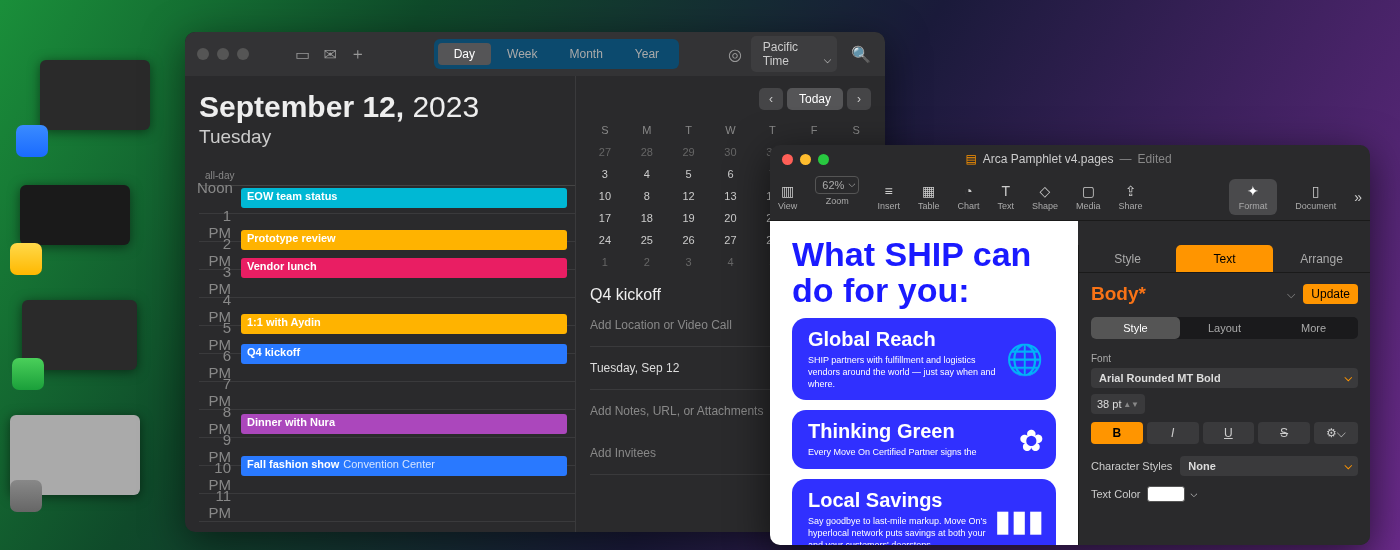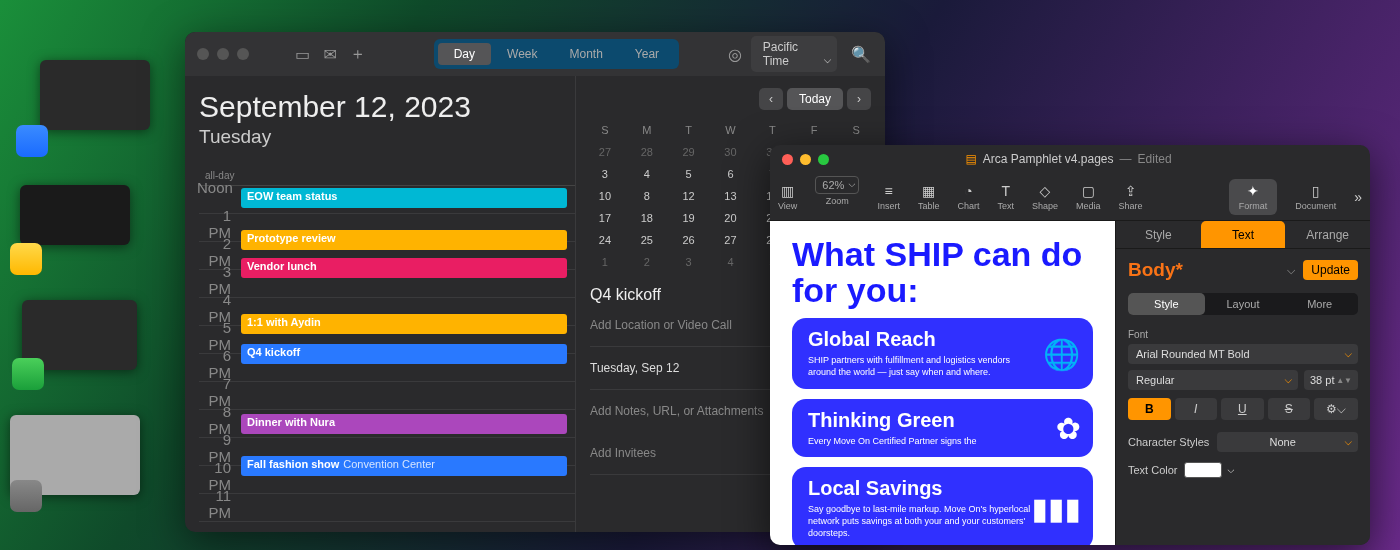--- a/index.html
+++ b/index.html
@@ -24,21 +24,21 @@
 .traffic span { width: 12px; height: 12px; border-radius: 50%; background: #555; }
 .tb-btn { width: 28px; height: 24px; border-radius: 5px; display: flex; align-items: center; justify-content: center; color: #999; cursor: pointer; }
 .tb-seg { display: flex; background: #0c4a6e; border-radius: 6px; padding: 4px; margin-left: 60px; }
 .tb-seg-item { padding: 4px 16px; font-size: 12px; color: #aaa; border-radius: 4px; cursor: pointer; }
 .tb-seg-item.active { background: #555557; color: #fff; }
 .tz-btn { margin-left: auto; padding: 4px 20px 4px 12px; font-size: 12px; color: #ccc; background: #3d3d3f; border-radius: 5px; position: relative; cursor: pointer; }
 .tz-btn::after { content: "⌵"; position: absolute; right: 6px; font-size: 10px; }
 .cal-body { display: flex; height: calc(100% - 44px); }
 .cal-left { width: 390px; padding: 14px 0 0 14px; }
 .cal-date { font-size: 30px; font-weight: 300; color: #eee; }
-.cal-date strong { font-weight: 400; }
+.cal-date strong { font-weight: 700; }
 .cal-dow { font-size: 19px; color: #ccc; margin-top: 2px; }
 .allday-row { margin-top: 18px; padding: 4px 6px; font-size: 10px; color: #888; border-bottom: 1px solid #444; }
 .timeline { position: relative; }
 .time-row { height: 28px; border-bottom: 1px solid #3a3a3c; position: relative; }
 .time-label { position: absolute; left: -2px; top: -7px; font-size: 15px; color: #888; width: 34px; text-align: right; }
 .events-col { position: absolute; left: 38px; right: 0; top: 0; bottom: 0; }
 .evt { position: absolute; left: 4px; right: 8px; height: 20px; border-radius: 3px; padding: 2px 6px; font-size: 11px; font-weight: 600; color: #fff; overflow: hidden; cursor: pointer; }
 .evt .loc { font-weight: 400; opacity: 0.8; margin-left: 4px; }
 .cal-right { flex: 1; padding: 12px 14px; border-left: 1px solid #3a3a3c; }
 .today-row { display: flex; justify-content: flex-end; gap: 4px; margin-bottom: 14px; }
@@ -67,42 +67,42 @@
 .pg-tool.format { background: #4a4a4c; padding: 4px 10px; border-radius: 6px; }
 .pg-zoom { border: 1px solid #555; border-radius: 4px; padding: 2px 14px 2px 6px; font-size: 11px; margin-top: -12px; position: relative; }
 .pg-zoom::after { content: "⌵"; position: absolute; right: 3px; font-size: 9px; }
 .pg-body { display: flex; height: calc(100% - 76px); }
 .pg-doc { flex: 1; background: #ffffff; padding: 16px 22px; color: #2020ff; overflow: hidden; }
 .doc-h1 { font-size: 34px; font-weight: 800; line-height: 1.05; color: #1a1aff; }
 .card { background: #3030ff; border-radius: 14px; padding: 10px 60px 10px 16px; margin-top: 10px; position: relative; }
 .card-title { color: #fff; font-size: 20px; font-weight: 800; }
 .card-body { color: #fff; font-size: 9px; margin-top: 4px; line-height: 1.3; }
 .card-ic { position: absolute; right: 12px; top: 50%; transform: translateY(-50%); color: #fff; font-size: 30px; }
-.pg-inspector { width: 255px; background: #2a2a2c; border-left: 1px solid #1a1a1a; padding: 0; font-size: 11px; }
+.pg-inspector { width: 292px; background: #2a2a2c; border-left: 1px solid #1a1a1a; padding: 0; font-size: 11px; margin-top: 24px; }
 .insp-tabs { display: flex; height: 28px; border-bottom: 1px solid #1a1a1a; }
 .insp-tab { flex: 1; display: flex; align-items: center; justify-content: center; font-size: 12px; color: #aaa; cursor: pointer; }
 .insp-tab.active { background: #ff9500; color: #000; border-radius: 5px 5px 0 0; }
 .insp-body { padding: 10px 12px; }
 .pstyle-row { display: flex; align-items: center; gap: 8px; margin-bottom: 12px; }
 .pstyle-name { font-size: 19px; font-weight: 600; color: #f97316; flex: 1; }
 .update-btn { background: #ff9500; color: #000; padding: 3px 8px; border-radius: 4px; font-size: 12px; cursor: pointer; }
 .sub-seg { display: flex; background: #1a1a1c; border-radius: 5px; margin-bottom: 14px; }
 .sub-seg-item { flex: 1; text-align: center; padding: 5px; font-size: 11px; color: #aaa; cursor: pointer; }
 .sub-seg-item.active { background: #555; border-radius: 5px; color: #fff; }
 .insp-label { font-size: 10px; color: #aaa; margin: 10px 0 4px; }
-.insp-select { background: #3a3a3c; border-radius: 4px; padding: 4px 18px 4px 8px; font-size: 11px; color: #ddd; position: relative; cursor: pointer; }
+.insp-select { background: #3a3a3c; border-radius: 4px; padding: 4px 18px 4px 8px; font-size: 11px; color: #ddd; position: relative; cursor: pointer; font-weight: bold; }
 .insp-select::after { content: "⌵"; position: absolute; right: 6px; color: #ff9500; font-size: 10px; }
 .font-row { display: flex; gap: 6px; margin-top: 6px; }
 .font-row .insp-select { flex: 1; }
 .size-box { width: 54px; background: #3a3a3c; border-radius: 4px; padding: 4px 6px; font-size: 11px; color: #ddd; display: flex; align-items: center; justify-content: space-between; }
 .style-btns { display: flex; gap: 4px; margin-top: 8px; }
 .sbtn { flex: 1; background: #3a3a3c; border-radius: 4px; height: 22px; display: flex; align-items: center; justify-content: center; font-size: 12px; color: #ccc; cursor: pointer; }
 .sbtn.on { background: #ff9500; color: #000; }
 .sbtn.gear { flex: 0 0 44px; }
-.cs-row { display: flex; align-items: center; gap: 8px; margin-top: 12px; text-align: center; }
+.cs-row { display: flex; align-items: center; gap: 8px; margin-top: 12px; }
 .cs-row .insp-select { flex: 1; }
 .tc-row { display: flex; align-items: center; gap: 6px; margin-top: 10px; font-size: 11px; color: #ccc; }
 .colorwell { width: 38px; height: 16px; background: #fff; border: 1px solid #555; border-radius: 3px; }
 </style>
 </head>
 <body>
 
 <div class="thumb t1"></div>
 <div class="appicon ai1"></div>
 <div class="thumb t2"></div>
@@ -365,21 +365,20 @@
           <div class="update-btn">Update</div>
         </div>
         <div class="sub-seg">
           <div class="sub-seg-item active">Style</div>
           <div class="sub-seg-item">Layout</div>
           <div class="sub-seg-item">More</div>
         </div>
         <div class="insp-label">Font</div>
         <div class="insp-select">Arial Rounded MT Bold</div>
         <div class="font-row">
-          <div class="insp-select">Regular</div>
           <div class="size-box">
               <span>38 pt</span>
               <span style="font-size:8px;color:#888">▲▼</span>
             </div>
         </div>
         <div class="style-btns">
           <div class="sbtn on">
               <b>B</b>
             </div>
           <div class="sbtn">

